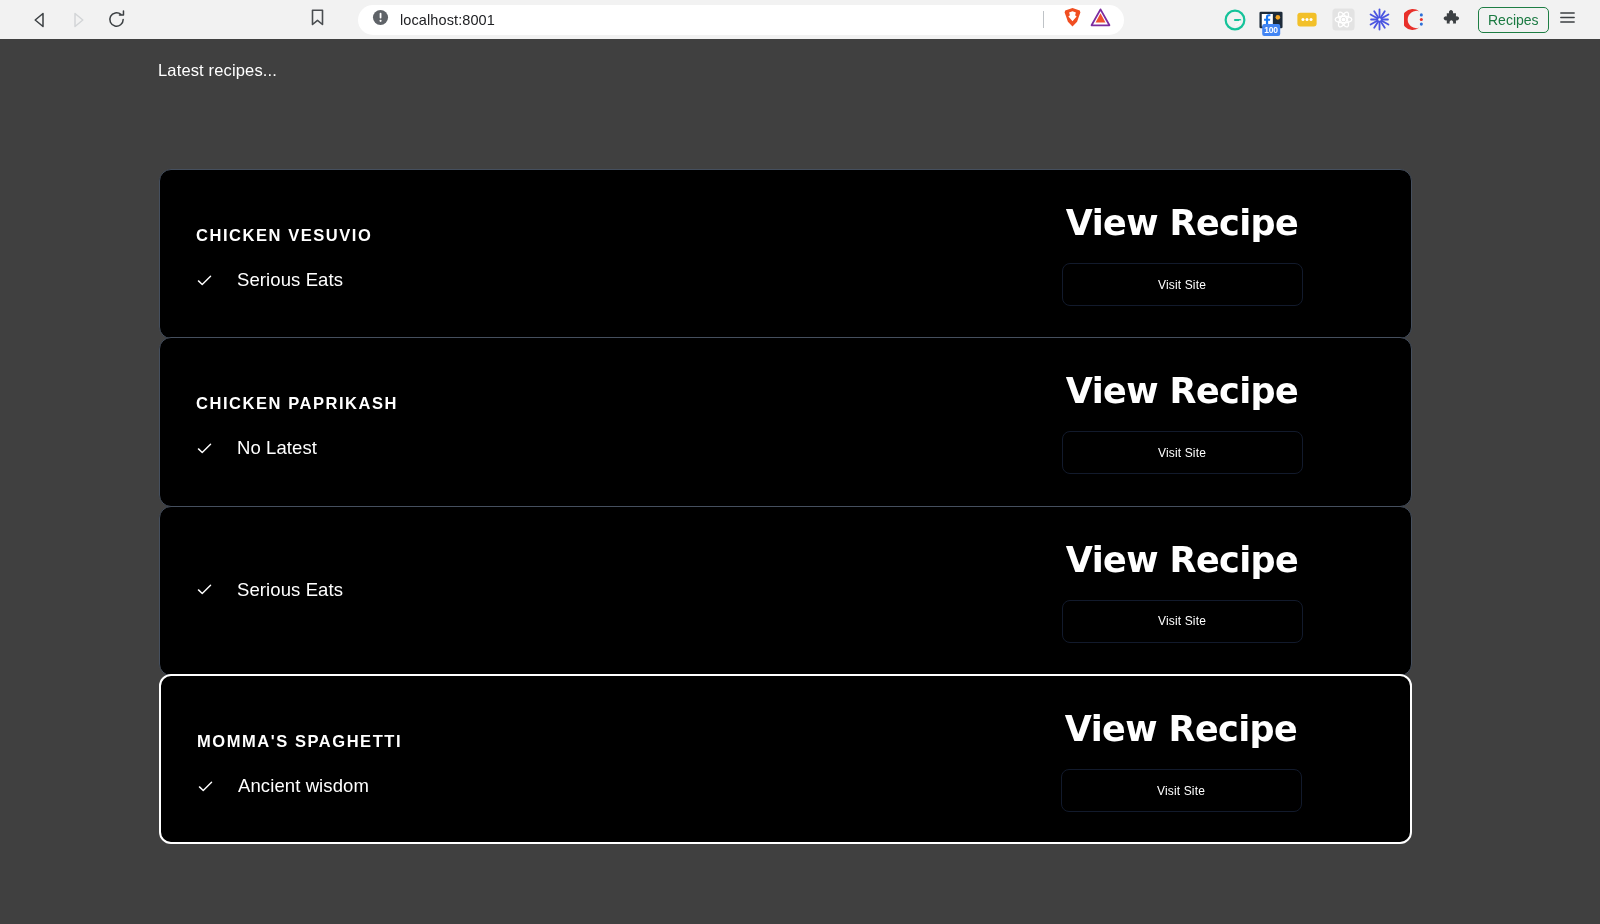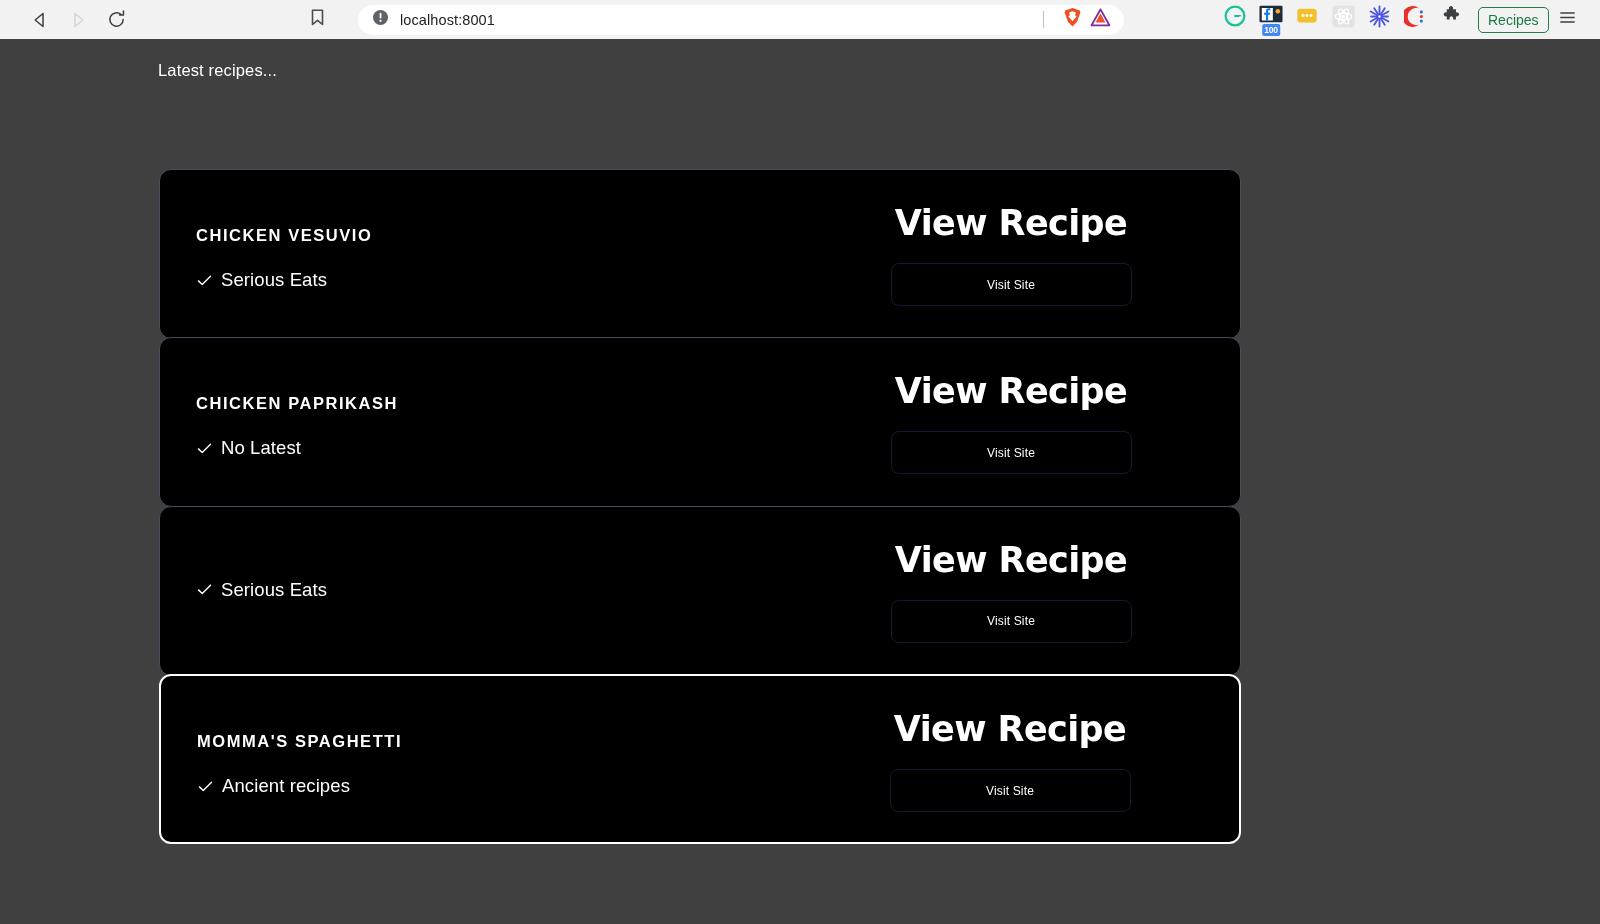--- a/index.html
+++ b/index.html
@@ -108,21 +108,21 @@
     display: flex;
     align-items: center;
     margin-left: 96px;
     gap: 6px;
   }
 
   .ext-icon {
     width: 30px;
     height: 30px;
     display: flex;
-    align-items: flex-start;
+    align-items: center;
     justify-content: center;
     border-radius: 4px;
     cursor: pointer;
     position: relative;
   }
 
   .ext-badge {
     position: absolute;
     bottom: -1px;
     left: 50%;
@@ -177,21 +177,21 @@
     top: 22px;
     font-size: 16.5px;
     color: #ffffff;
     letter-spacing: .15px;
   }
 
   .recipe-list {
     position: absolute;
     left: 159px;
     top: 130px;
-    width: 1082px;
+    width: 1253px;
   }
 
   .recipe-card {
     position: relative;
     background: #000000;
     border: 1.6px solid #454f5e;
     border-radius: 12px;
     height: 170px;
     display: flex;
     align-items: flex-start;
@@ -217,21 +217,21 @@
     letter-spacing: 1.55px;
     text-transform: uppercase;
     line-height: 27px;
     white-space: pre-line;
   }
 
   .recipe-source {
     margin-top: 20px;
     display: flex;
     align-items: center;
-    gap: 8px;
+    gap: 24px;
     font-size: 18.5px;
     color: #ffffff;
     letter-spacing: .1px;
   }
 
   .check-icon {
     display: inline-flex;
     width: 17px;
     height: 17px;
     align-items: center;
@@ -489,21 +489,21 @@
 
     <div class="recipe-card active">
       <div class="card-left">
         <div class="recipe-title">Momma's Spaghetti</div>
         <div class="recipe-source">
           <span class="check-icon">
             <svg width="17" height="17" viewBox="0 0 18 18">
               <path d="M2.6 9.4 L6.6 13.2 L15.4 4.6" fill="none" stroke="#ffffff" stroke-width="1.5" stroke-linecap="round" stroke-linejoin="round"></path>
             </svg>
           </span>
-          <span>Ancient recipes</span>
+          <span>Ancient wisdom</span>
         </div>
       </div>
       <div class="card-right">
         <div class="view-recipe">View Recipe</div>
         <button class="visit-site-btn">Visit Site</button>
       </div>
     </div>
 
   </div>
 </div>

